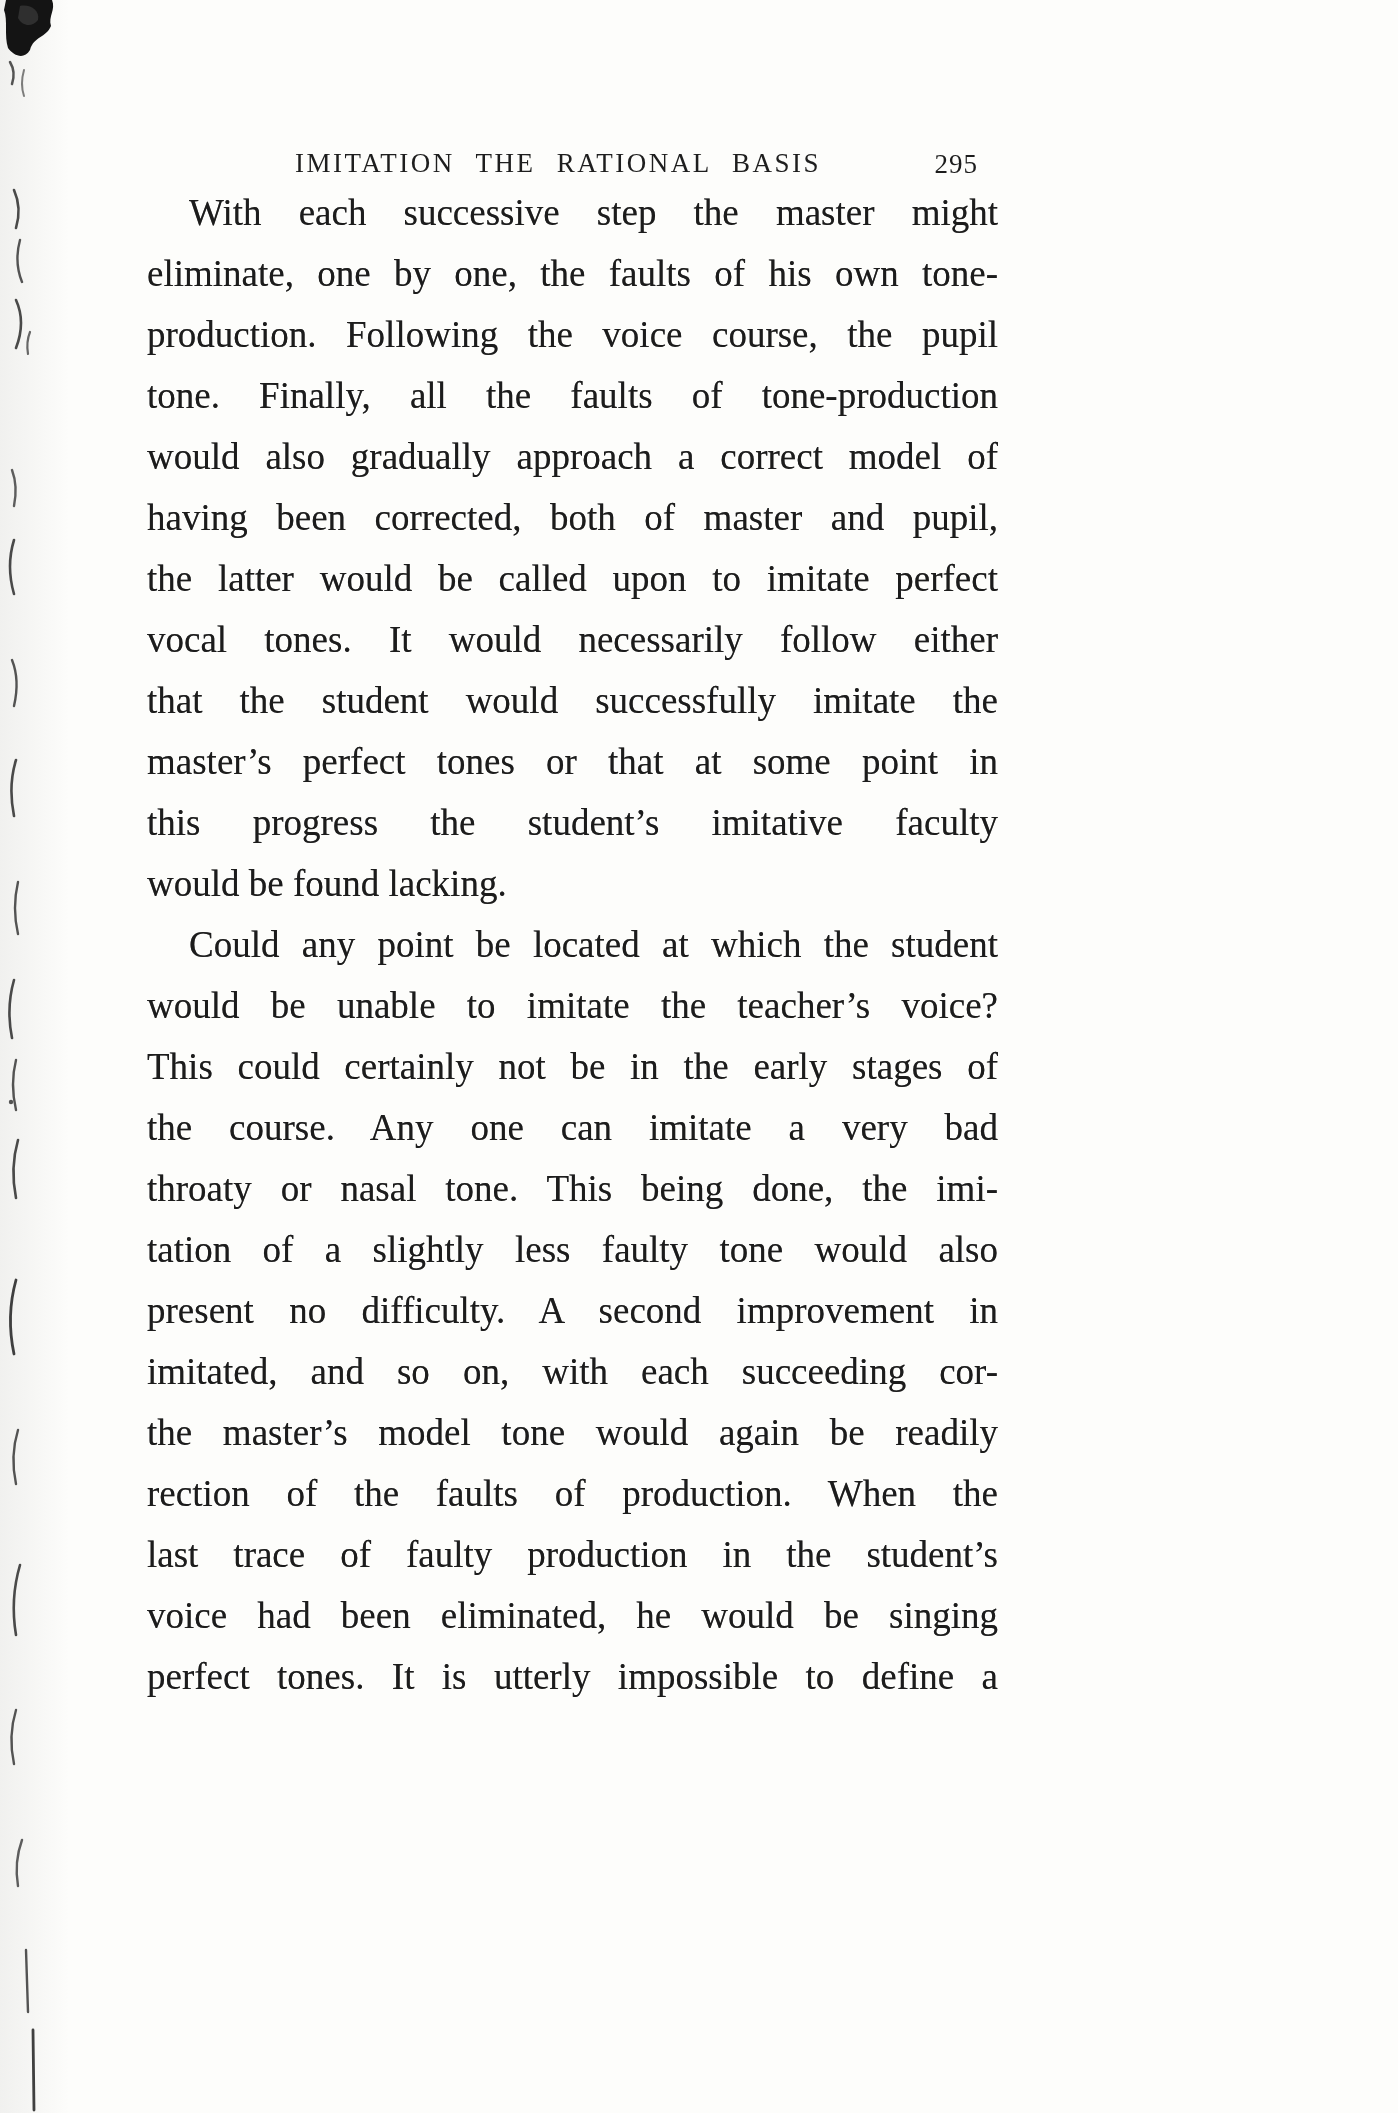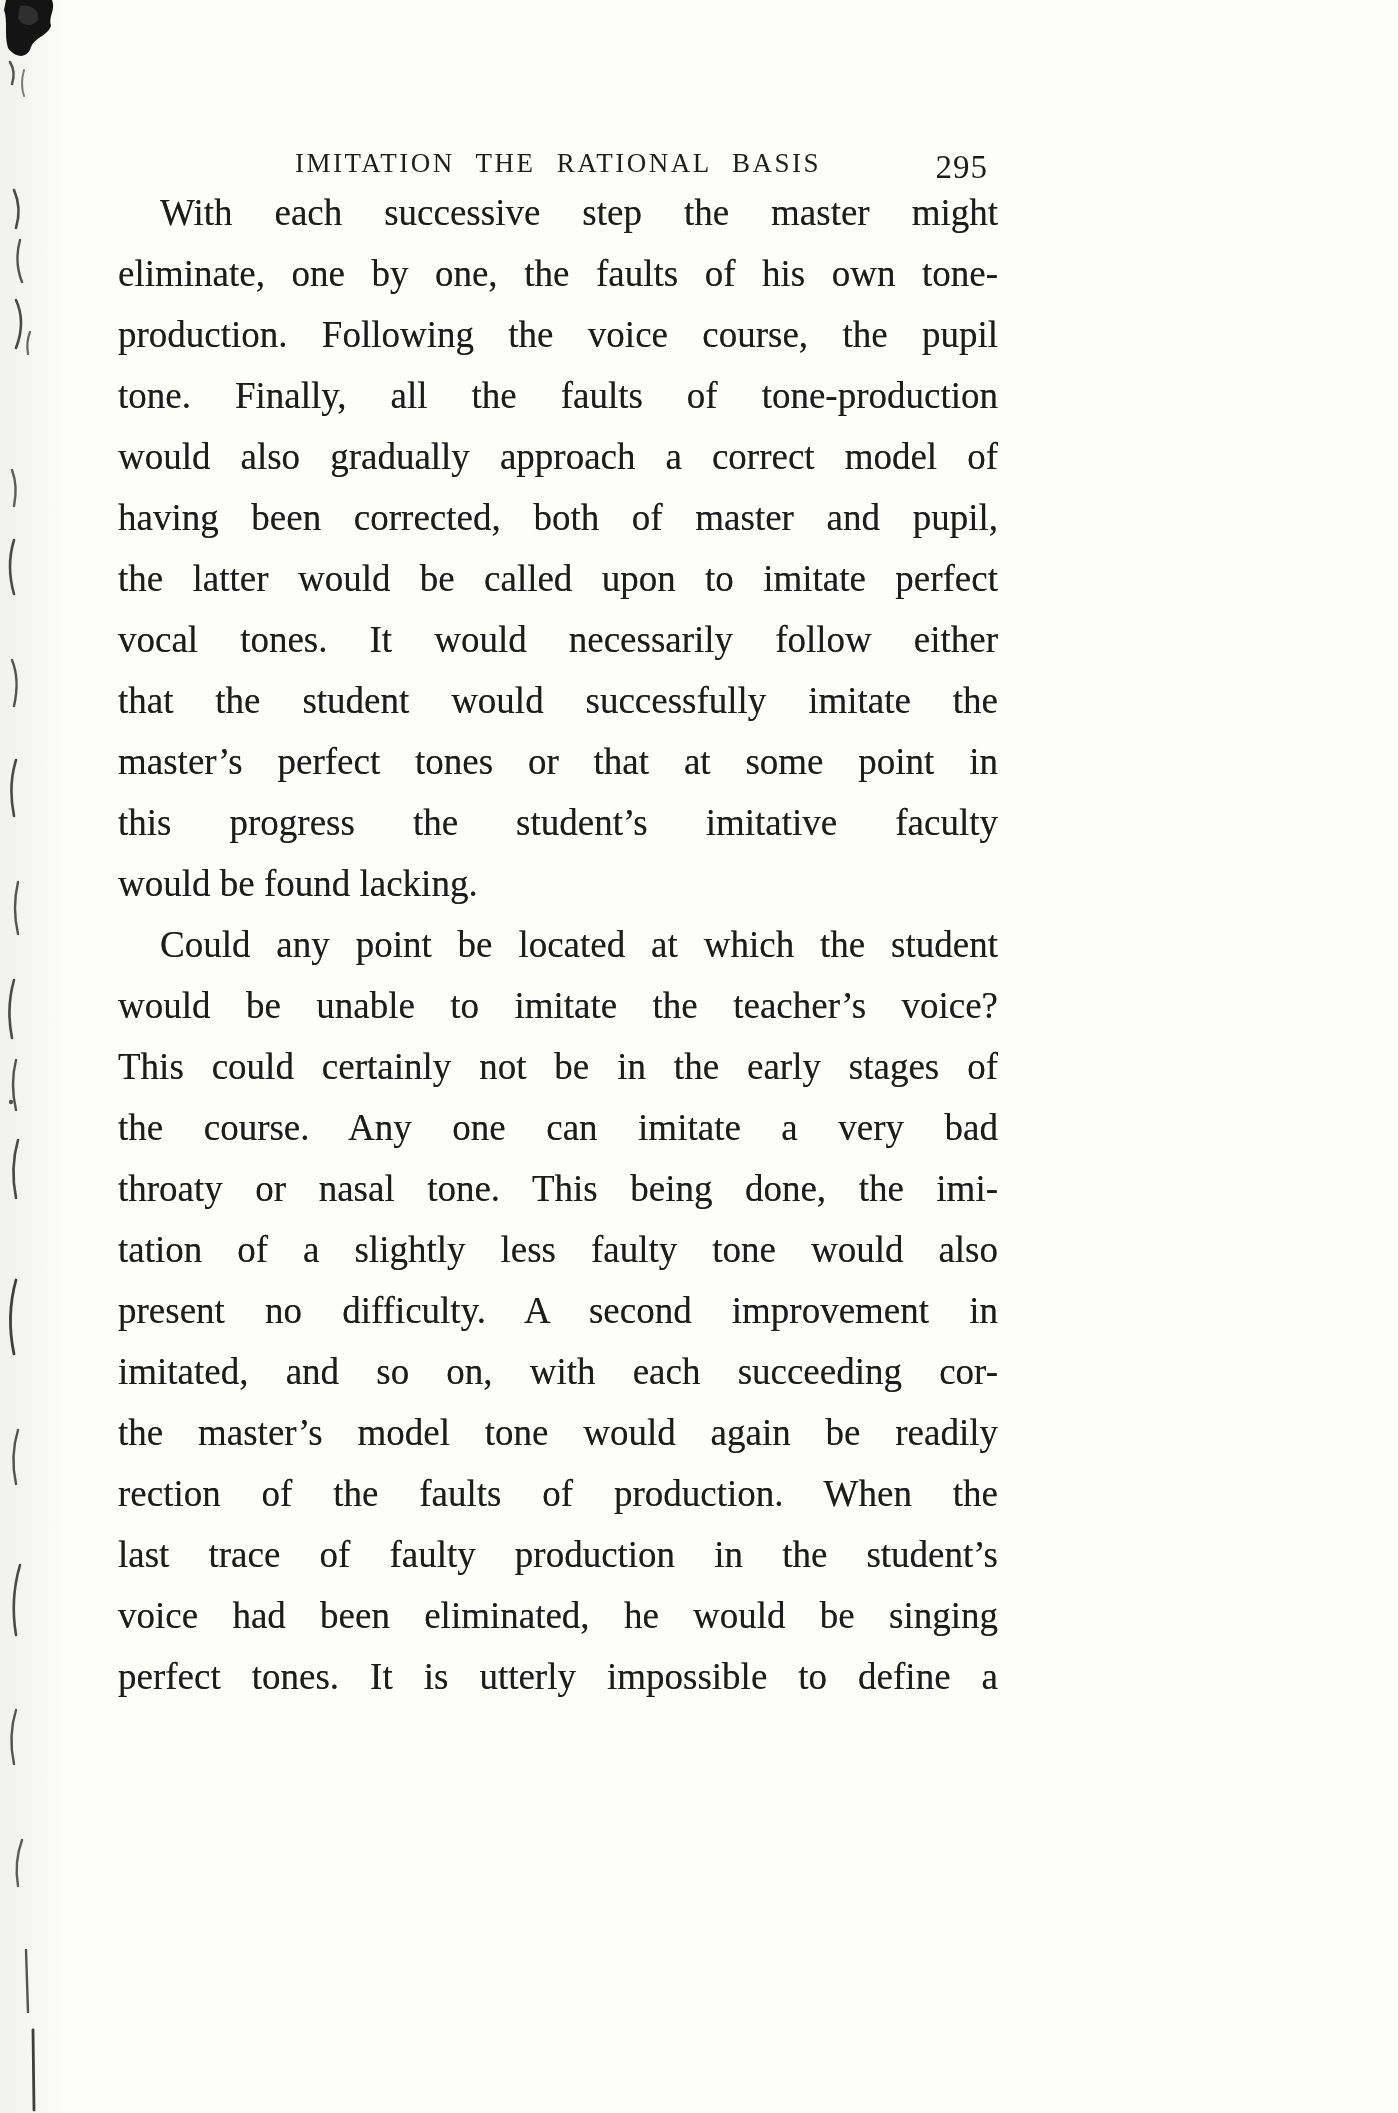--- a/index.html
+++ b/index.html
@@ -45,41 +45,42 @@
   .running-head .head-title {
     display: block;
     text-align: center;
     font-size: 27px;
     letter-spacing: 2.5px;
     word-spacing: 12px;
     color: #1e1e1e;
   }
   .running-head .page-number {
     position: absolute;
-    right: 10px;
+    right: 20px;
     top: 1px;
-    font-size: 33px;
+    font-size: 27px;
     letter-spacing: 1px;
   }
   .text-block {
     position: absolute;
     top: 182px;
     left: 118px;
     width: 880px;
     font-size: 37px;
     line-height: 61px;
     text-shadow: 0 0 0.4px rgba(0,0,0,0.55);
   }
   .paragraph { margin: 0; }
   .line {
     height: 61px;
     text-align: justify;
     text-align-last: justify;
     white-space: normal;
     overflow: hidden;
+    margin-left: 29px;
   }
   .line.first { text-indent: 42px; }
   .line.last  { text-align-last: left; }
 </style>
 </head>
 <body>
 
 <div class="page">
 
   <div class="edge-shade"></div>

